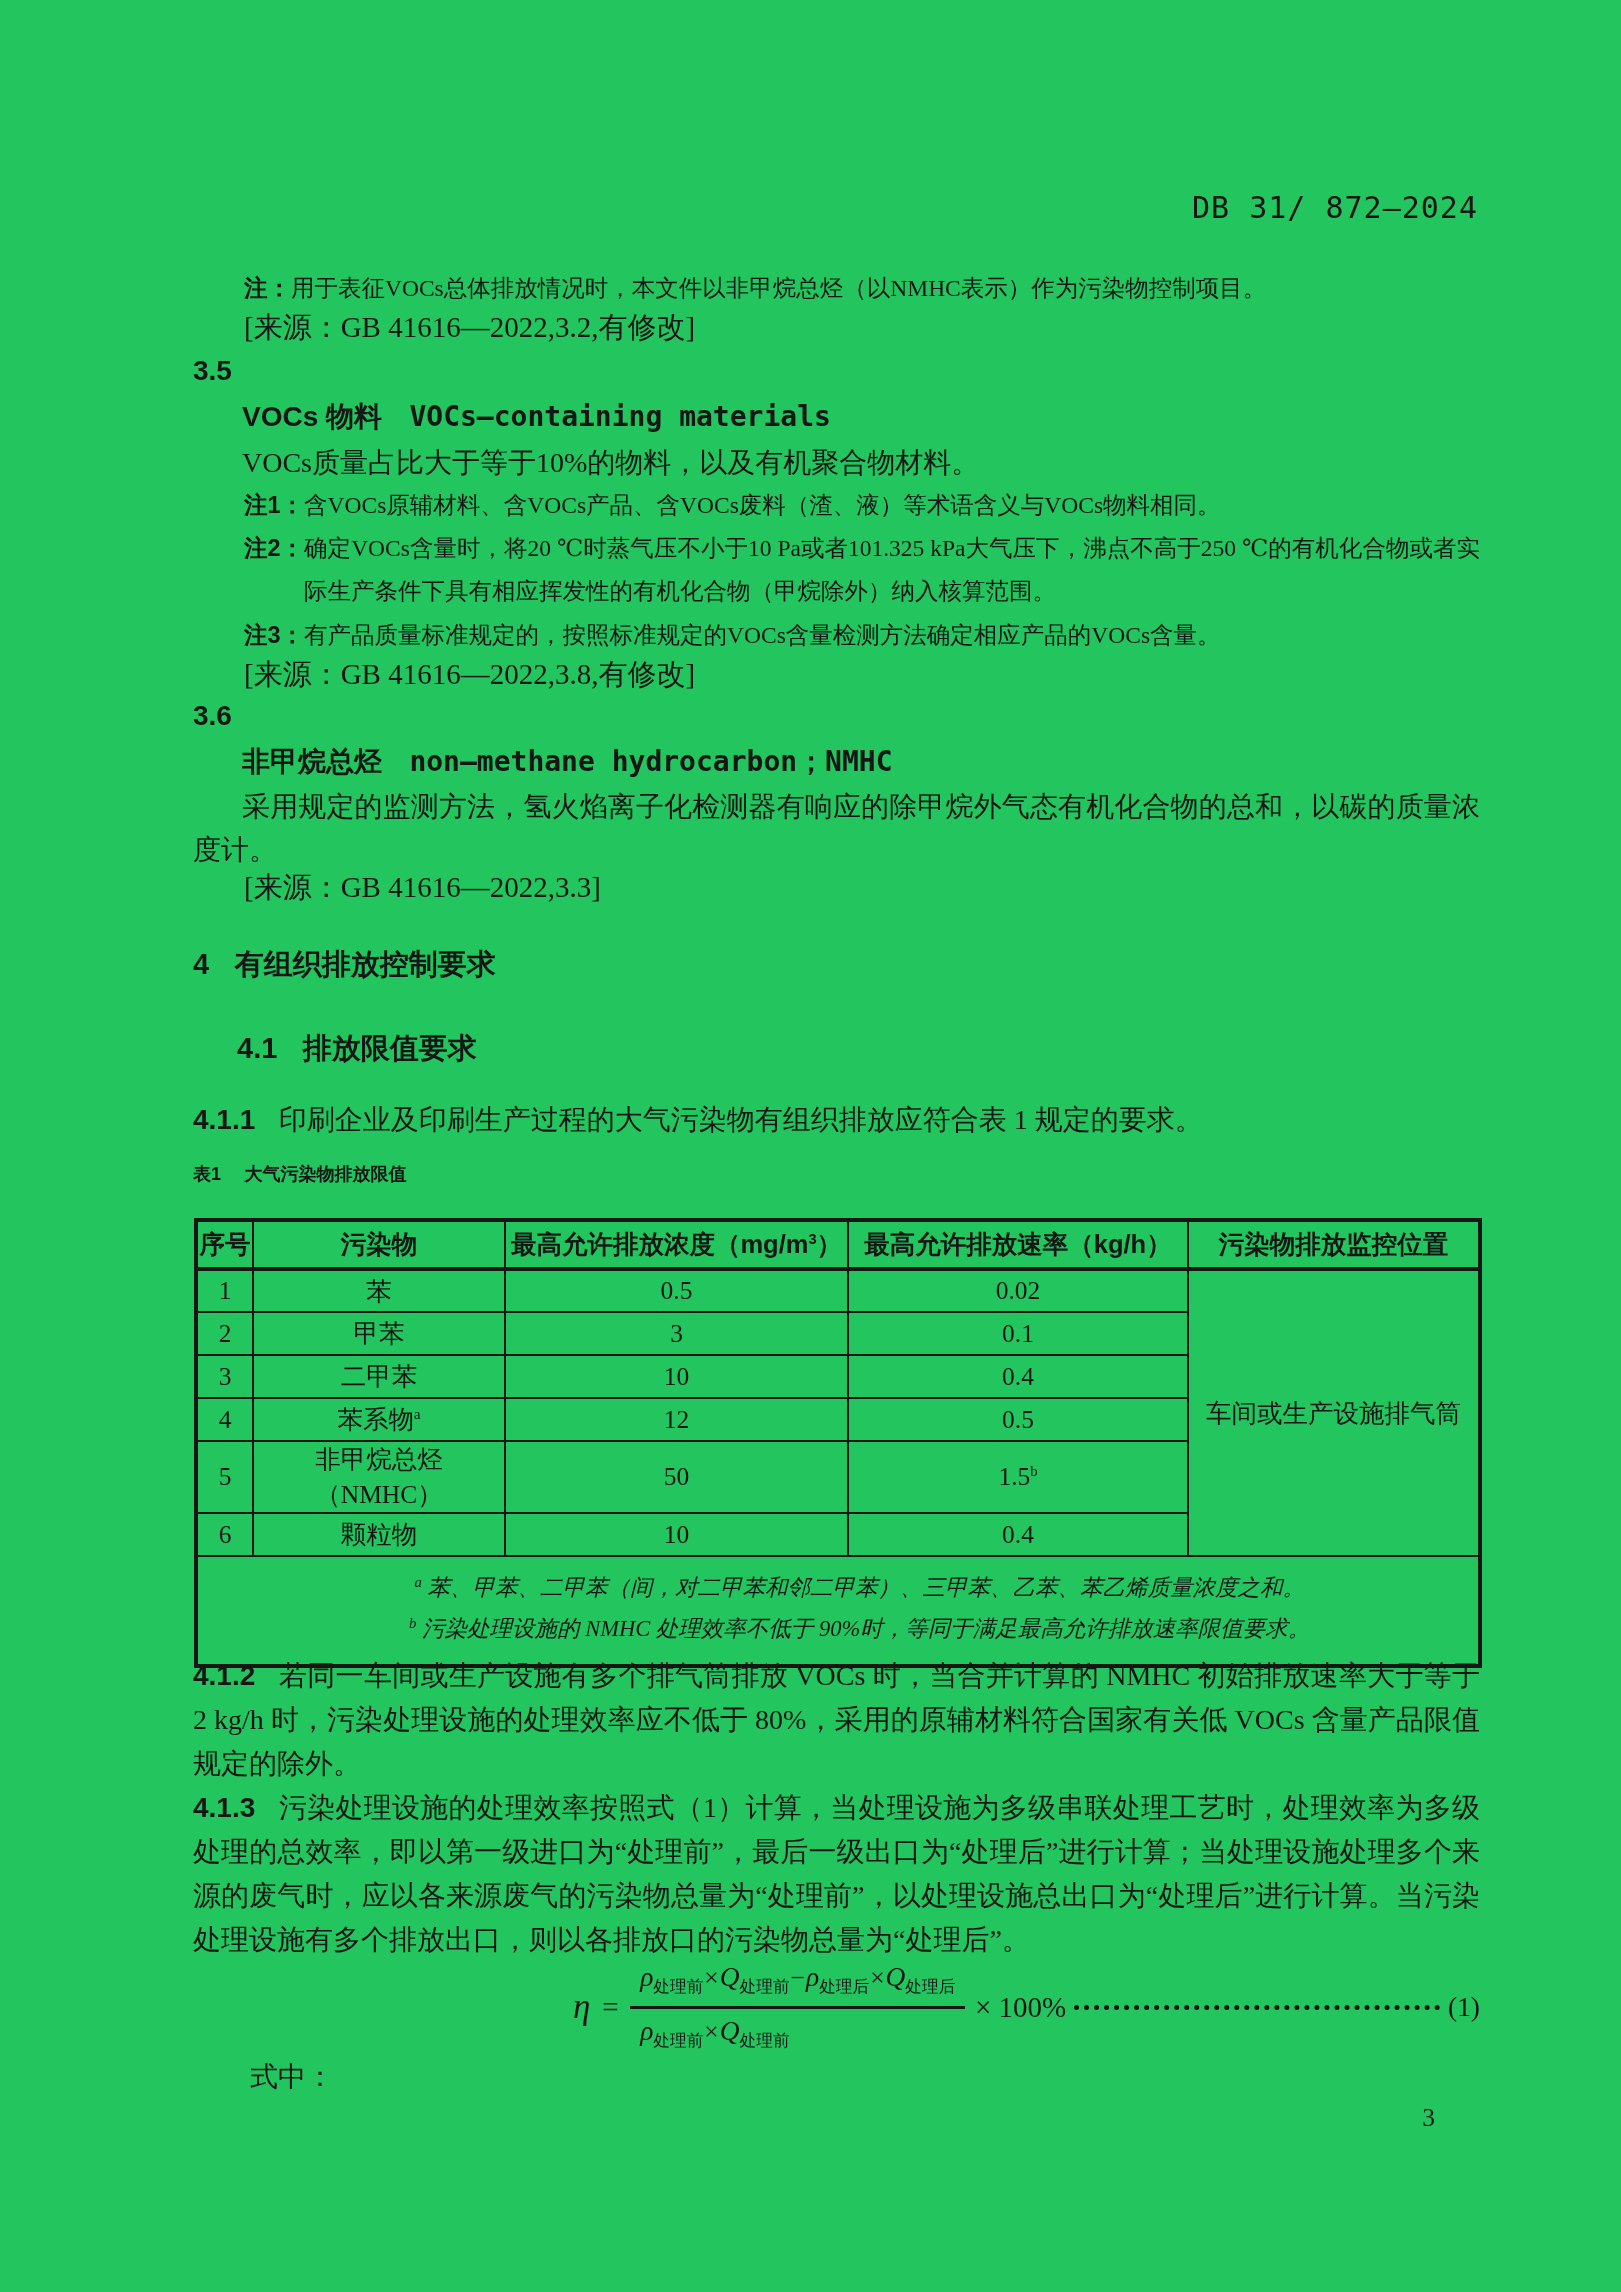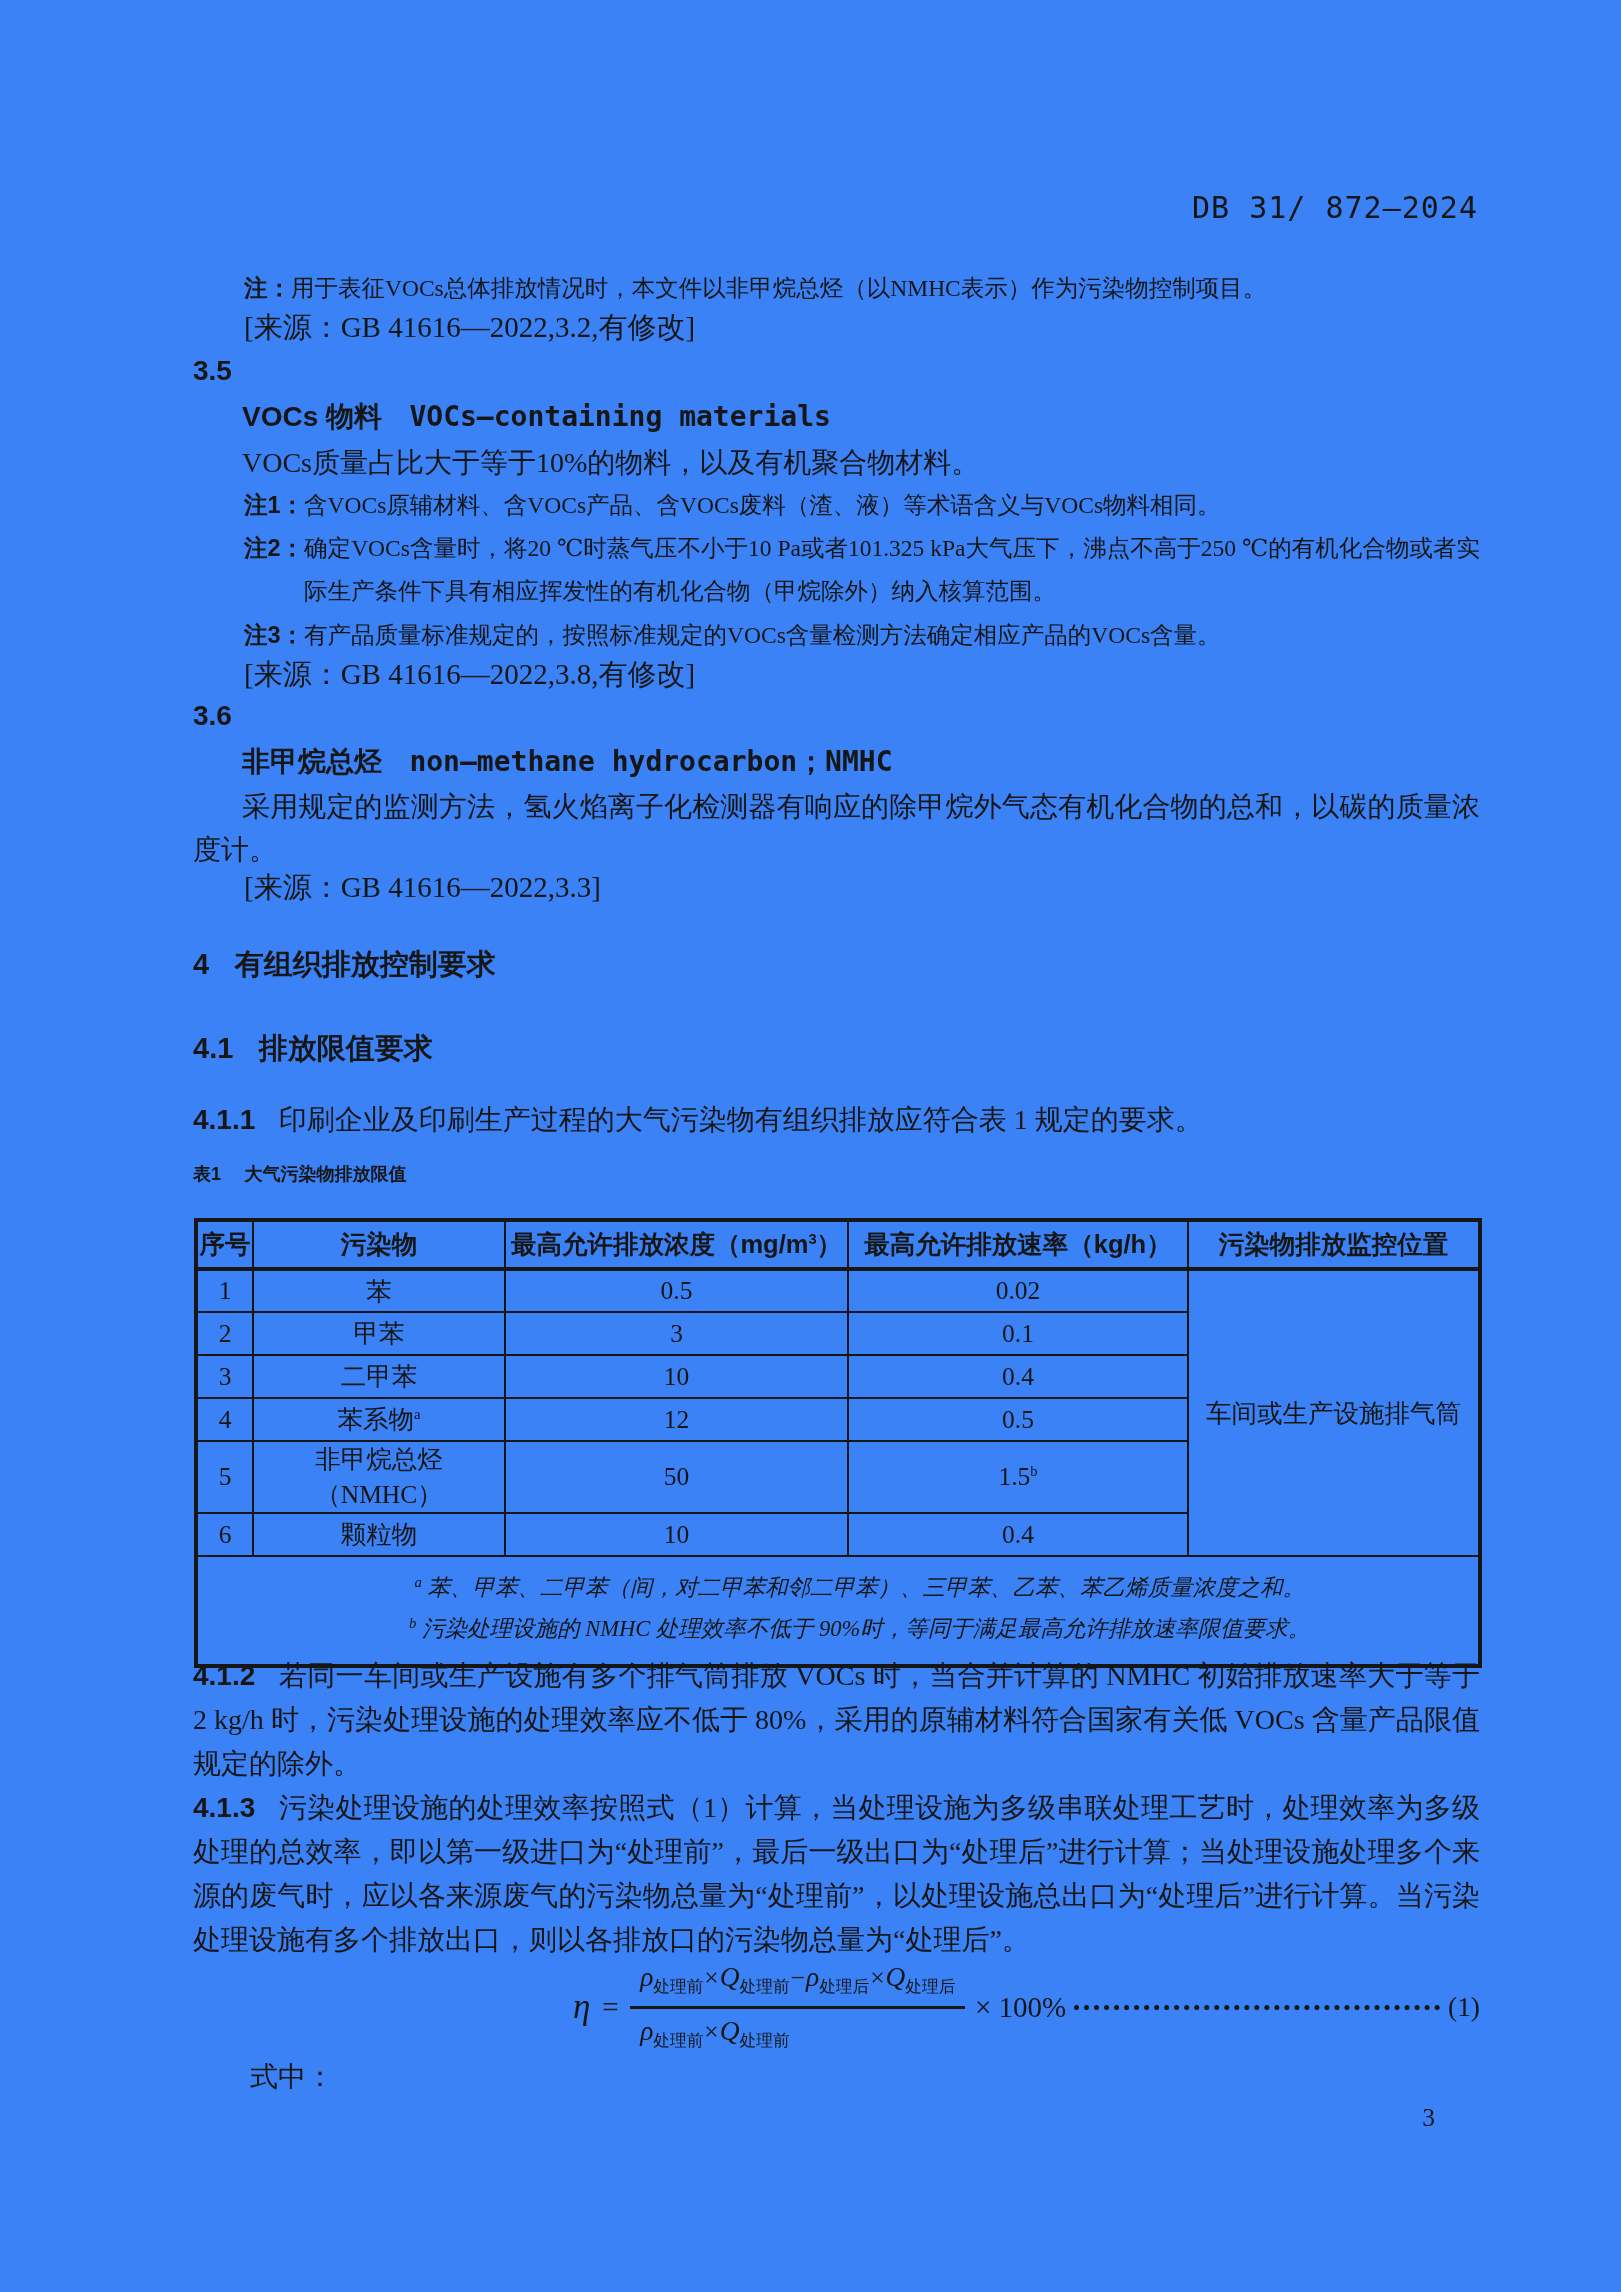--- a/index.html
+++ b/index.html
@@ -1,21 +1,21 @@
 <!DOCTYPE html>
 <html><head>
 <meta charset="utf-8">
 <style>
   * { margin:0; padding:0; box-sizing:border-box; }
   html,body { background:#e8e8e8; }
   .page {
     position:relative;
     width:1621px; height:2293px;
     margin:0 auto;
-    background:#3b82f6;
+    background:#22c55e;
     color:#161616;
     font-family:"Liberation Serif","DejaVu Serif",serif;
     overflow:hidden;
   }
   .abs { position:absolute; left:193px; width:1287px; }
 
   .doc-code {
     position:absolute; top:190px; left:0; right:143px;
     text-align:right;
     font-family:"DejaVu Sans Mono","Liberation Mono",monospace;
@@ -118,21 +118,21 @@
   <div class="abs sec-num" style="top:700px;">3.6</div>
   <div class="abs term-line" style="top:743px;">
     <span>非甲烷总烃</span><span class="en">non—methane hydrocarbon；NMHC</span>
   </div>
   <div class="abs def-para" style="top:785px;">采用规定的监测方法，氢火焰离子化检测器有响应的除甲烷外气态有机化合物的总和，以碳的质量浓度计。</div>
   <div class="abs source-line" style="top:868px;">[来源：GB 41616—2022,3.3]</div>
 
   <div class="abs h-section" style="top:945px;">
     <span>4</span><span class="gap"></span><span>有组织排放控制要求</span>
   </div>
-  <div class="abs h-section" style="top:1029px;">
+  <div class="abs h-section" style="top:1029px;margin-left:44px;">
     <span>4.1</span><span class="gap"></span><span>排放限值要求</span>
   </div>
 
   <div class="abs clause" style="top:1098px;">
     <span class="cnum">4.1.1</span><span>印刷企业及印刷生产过程的大气污染物有组织排放应符合表 1 规定的要求。</span>
   </div>
 
   <div class="abs tbl-caption" style="top:1162px;">
     <span>表1</span><span class="gap"></span><span>大气污染物排放限值</span>
   </div>

